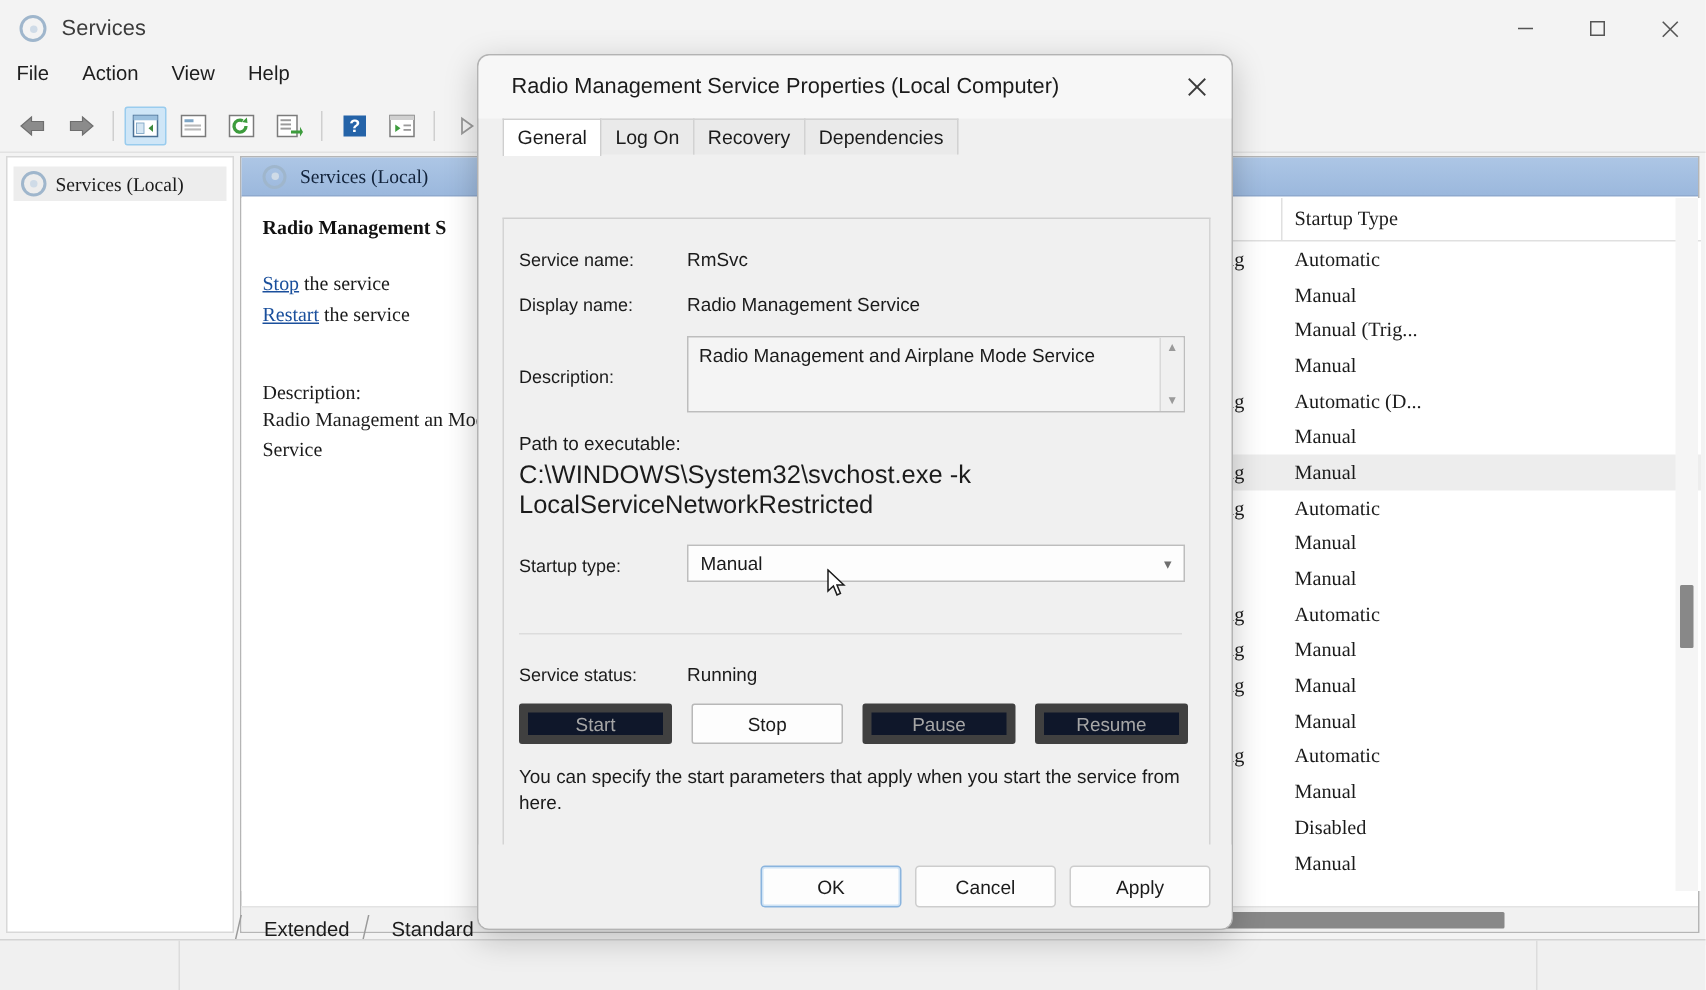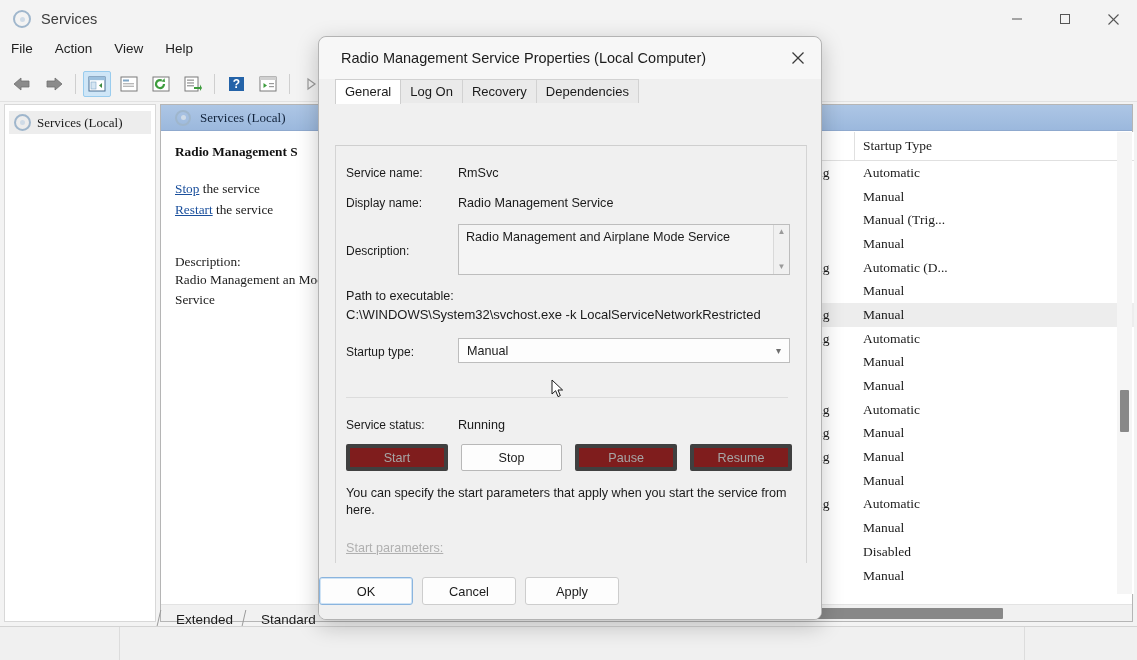--- a/index.html
+++ b/index.html
@@ -269,21 +269,21 @@
   #desc-scroll {
     position: absolute; right: 0; top: 0;
     width: 16px; height: 49px;
     background: #f0f0f0; border-left: 1px solid #d9d9d9;
     display: flex; flex-direction: column; justify-content: space-between;
     align-items: center; padding: 3px 0;
   }
   .arr { font-size: 8px; color: #9a9a9a; line-height: 8px; }
 
   #path-label { font-size: 12.6px; color: #1b1b1b; margin-top: 4px; }
-  #path-value { font-size: 13px; color: #1b1b1b; margin-top: 4px; }
+  #path-value { font-size: 17px; color: #1b1b1b; margin-top: 4px; }
 
   #startup-select {
     width: 332px; height: 25px;
     background: #fdfdfd;
     border: 1px solid #bdbdbd;
     font-size: 12.6px; color: #1b1b1b;
     display: flex; align-items: center;
     padding: 0 8px;
     position: relative;
   }
@@ -291,37 +291,37 @@
 
   #dlg-divider { height: 1px; background: #dcdcdc; margin: 34px 4px 0 0; }
 
   #svc-status-row { display: flex; margin-top: 18px; }
 
   #svc-buttons { display: flex; margin-top: 12px; gap: 13px; }
   .svc-btn {
     width: 113px; height: 27px;
     display: flex; align-items: center; justify-content: center;
     font-size: 12.6px;
-    border: 4px solid #404040;
-    background: #7f1d1d;
+    border: 6px solid #404040;
+    background: #0f172a;
     color: #a6a6a6;
     border-radius: 2px;
   }
   .svc-btn.enabled {
     background: #fdfdfd; border: 1px solid #b8b8b8; color: #1b1b1b;
   }
 
   #hint-text { margin-top: 14px; font-size: 12.6px; color: #1b1b1b; line-height: 17px; width: 445px; }
   #start-params-label { margin-top: 22px; font-size: 12.6px; color: #b0b0b0; text-decoration: underline; }
 
   #dlg-footer {
     position: absolute; left: 0; bottom: 0;
     width: 504px; height: 56px;
     background: #f0f0f0;
-    display: flex; align-items: center; justify-content: flex-start;
+    display: flex; align-items: center; justify-content: flex-end;
     padding-right: 16px; gap: 9px;
   }
   .foot-btn {
     width: 94px; height: 28px;
     display: flex; align-items: center; justify-content: center;
     font-size: 12.8px; color: #1b1b1b;
     background: #fdfdfd;
     border: 1px solid #cdcdcd;
     border-radius: 3px;
   }

